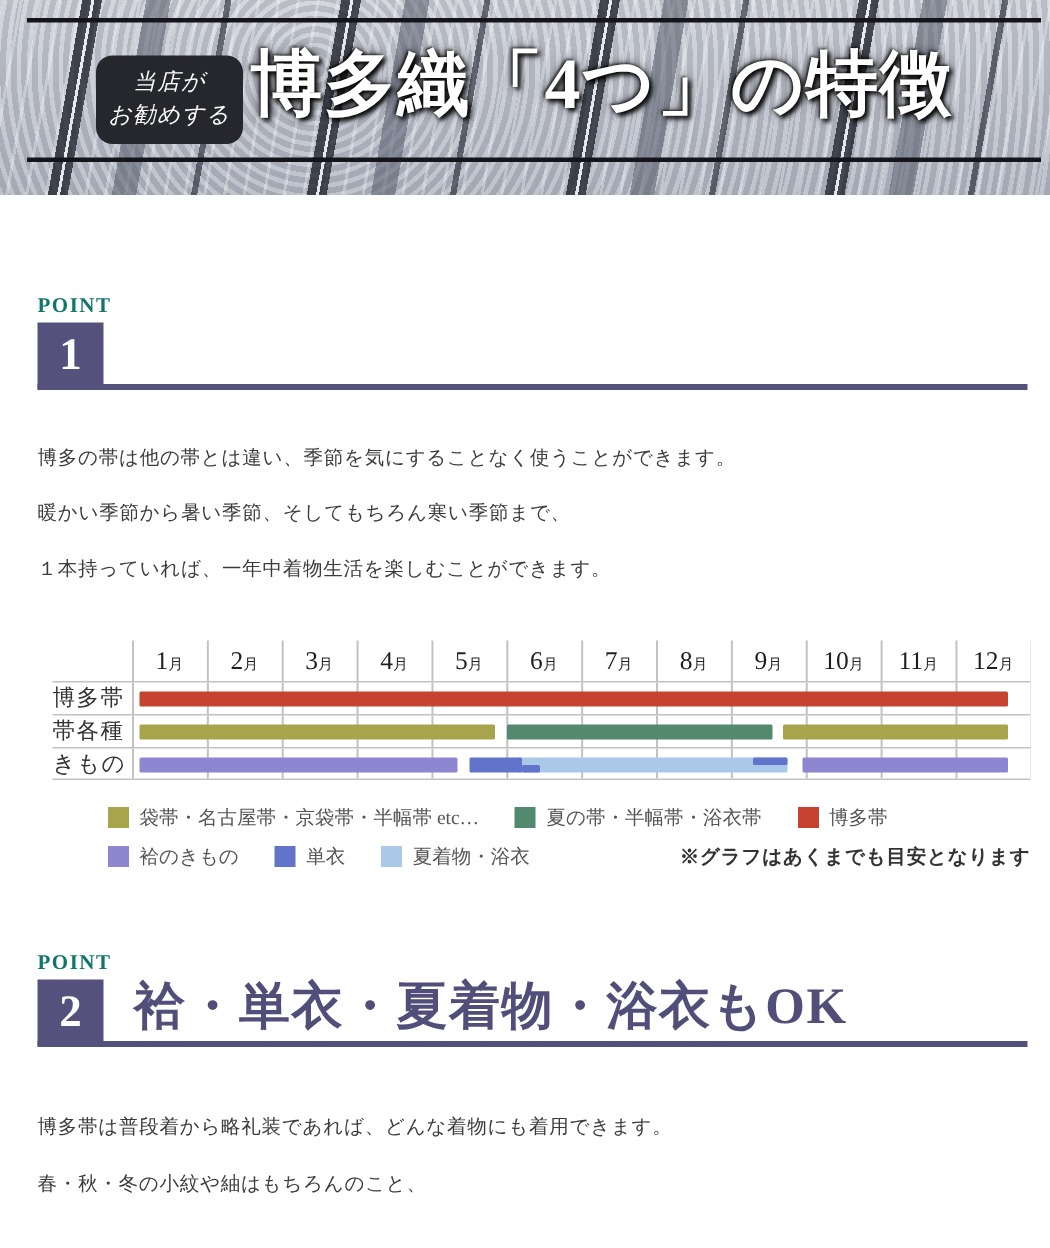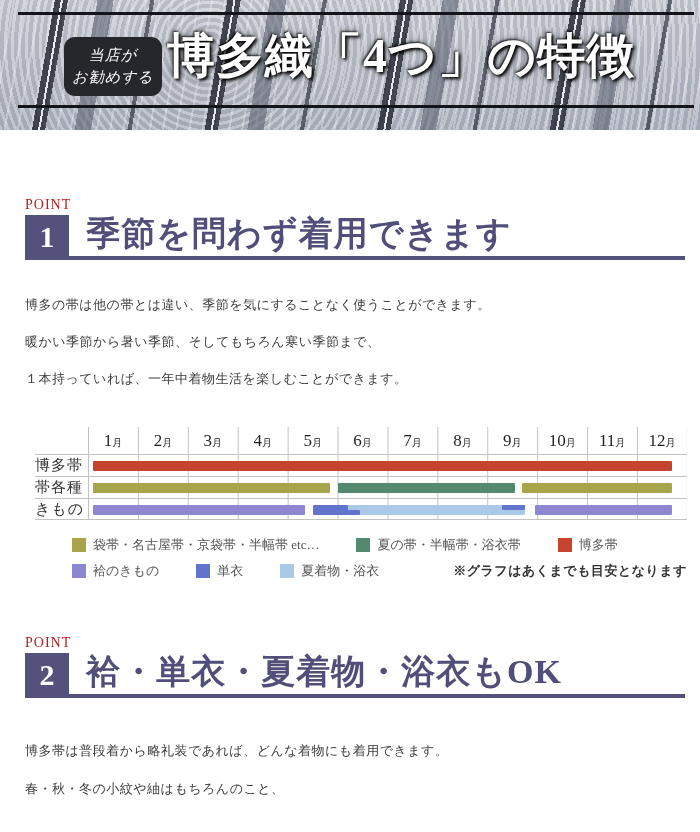--- a/index.html
+++ b/index.html
@@ -51,21 +51,21 @@
   .point{ }
   .point-1{ margin-top:68px; }
   .point-2{ margin-top:56px; }
   .point-head{
     margin:0 15px 0 25px;
     border-bottom:4px solid #54527c;
     display:flex; align-items:flex-end; gap:15px;
   }
   .point-marker{ display:flex; flex-direction:column; align-items:flex-start; margin-bottom:-3px; }
   .point-word{
-    font-size:14px; font-weight:normal; color:#b91c1c;
+    font-size:14px; font-weight:bold; color:#0f766e;
     letter-spacing:1px; line-height:1; margin-bottom:3px;
   }
   .point-num{
     width:44px; height:44px; background:#54527c; color:#ffffff;
     font-size:30px; font-weight:bold;
     display:flex; align-items:center; justify-content:center;
   }
   .point-title{
     margin:0; padding-bottom:3px; font-size:34px; font-weight:bold;
     color:#514f79; letter-spacing:1px; line-height:1.15; white-space:nowrap;
@@ -96,21 +96,21 @@
   .m-suffix{ font-size:10px; }
   .gantt-row{ display:flex; height:22px; border-top:1px solid #c2c2c2; }
   .gantt-row:last-child{ border-bottom:1px solid #c2c2c2; }
   .bar{ position:absolute; top:6px; height:10px; border-radius:1px; }
   .bar-top{ height:5px; }
   .bar-bottom{ top:11px; height:5px; }
 
   
   .legend{ margin:16px 13px 0 72px; }
   .legend-row{
-    display:flex; align-items:center; gap:37px; margin-bottom:8px;
+    display:flex; align-items:center; gap:24px; margin-bottom:8px;
     font-size:13px; color:#555;
   }
   .legend-item{ display:flex; align-items:center; gap:7px; white-space:nowrap; }
   .swatch{ width:14px; height:14px; flex:none; display:inline-block; }
   .legend-note{ margin-left:auto; font-weight:bold; color:#333; font-size:13px; letter-spacing:.5px; }
 </style>
 </head>
 <body>
 
 <header class="hero">
@@ -122,21 +122,20 @@
   </div>
   <h1 class="hero-title">博多織「4つ」の特徴</h1>
 </header>
 
 <section class="point point-1">
   <div class="point-head">
     <div class="point-marker">
       <span class="point-word">POINT</span>
       <span class="point-num">1</span>
     </div>
-    <h2 class="point-title">季節を問わず着用できます</h2>
   </div>
   <div class="point-body">
     <p>博多の帯は他の帯とは違い、季節を気にすることなく使うことができます。</p>
     <p>暖かい季節から暑い季節、そしてもちろん寒い季節まで、</p>
     <p>１本持っていれば、一年中着物生活を楽しむことができます。</p>
   </div>
 </section>
 
 <section class="chart-section">
   <div class="gantt" id="gantt">

